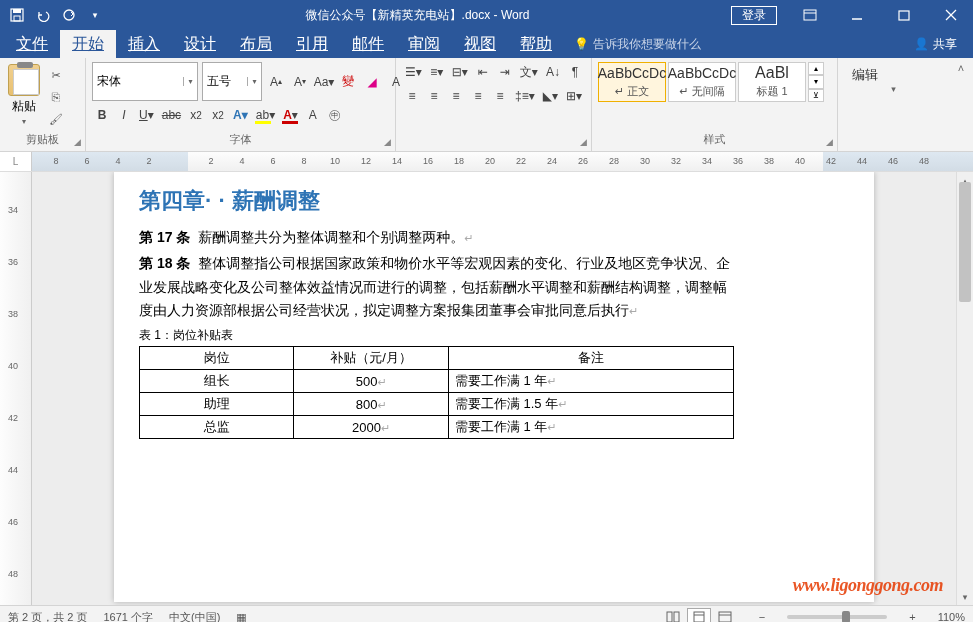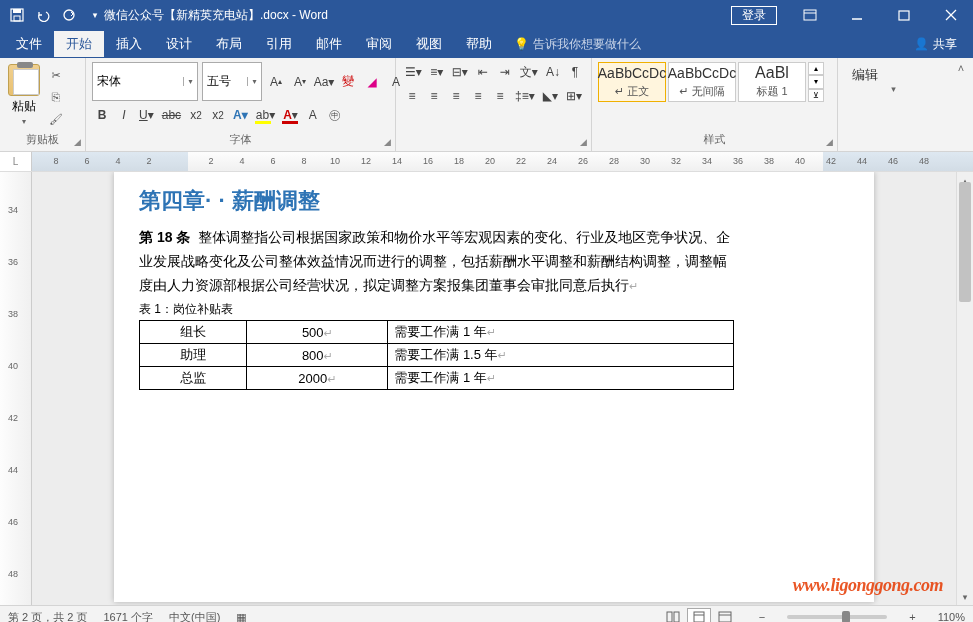--- a/index.html
+++ b/index.html
@@ -1,27 +1,27 @@
 <!DOCTYPE html>
 <html><head>
 <meta charset="utf-8">
 <style>
 * { margin: 0; padding: 0; box-sizing: border-box; font-family: "Microsoft YaHei", "SimSun", sans-serif; }
 body { background: #fff; width: 973px; height: 622px; overflow: hidden; position: relative; }
 
 .titlebar { height: 30px; background: #2b579a; display: flex; align-items: center; color: #fff; font-size: 12px; }
 .tb-left { display: flex; align-items: center; gap: 8px; padding-left: 8px; }
 .tb-icon { width: 18px; height: 18px; display: inline-flex; align-items: center; justify-content: center; cursor: pointer; }
-.tb-title { flex: 1; text-align: left; }
+.tb-title { flex: 1; text-align: center; }
 .tb-right { display: flex; align-items: center; gap: 2px; }
 .tb-btn { width: 45px; height: 30px; display: flex; align-items: center; justify-content: center; cursor: pointer; }
 .login-btn { border: 1px solid #fff; padding: 0 10px; font-size: 12px; margin-right: 8px; cursor:pointer; }
 
 .menubar { height: 28px; background: #2b579a; display: flex; align-items: center; padding-left: 4px; }
-.menu-item { color: #fff; font-size: 13px; padding: 4px 12px; cursor: pointer; }
+.menu-item { color: #fff; font-size: 16px; padding: 4px 12px; cursor: pointer; text-decoration: underline; }
 .menu-item.active { background: #f3f3f3; color: #2b579a; }
 .tell-me { display: flex; align-items: center; color: #cad5e8; font-size: 12px; margin-left: 10px; gap: 4px;}
 .share { margin-left: auto; color: #fff; font-size: 12px; padding-right: 16px; display:flex; align-items:center; gap:4px;}
 
 .ribbon { height: 94px; background: #f3f3f3; border-bottom: 1px solid #d4d4d4; display: flex; }
 .ribbon-group { border-right: 1px solid #d4d4d4; display: flex; flex-direction: column; padding: 4px 6px 0; position:relative; }
 .ribbon-group-label { text-align: center; font-size: 11px; color: #666; padding: 2px 0; position:absolute; bottom:2px; left:0; right:0;}
 .ribbon-group-body { display: flex; gap: 4px; flex:1;}
 .dlg-launcher { position:absolute; bottom:4px; right:4px; font-size:9px; color:#888; cursor:pointer;}
 
@@ -346,25 +346,33 @@
       <span class="vt" style="top: 324px;"></span>
       <span class="vt" style="top: 350px;">46</span>
       <span class="vt" style="top: 376px;"></span>
       <span class="vt" style="top: 402px;">48</span>
       <span class="vt" style="top: 428px;"></span>
     </div>
   <div class="page-wrap">
     <div class="page">
       <div class="chapter-title">第四章· · 薪酬调整</div>
       <div class="para">
+        <span class="art">第 17 条</span>&nbsp;&nbsp;<span>薪酬调整共分为整体调整和个别调整两种。</span><span class="pm">↵</span>
+      </div>
+      <div class="para">
         <span class="art">第 18 条</span>&nbsp;&nbsp;<span>整体调整指公司根据国家政策和物价水平等宏观因素的变化、行业及地区竞争状况、企业发展战略变化及公司整体效益情况而进行的调整，包括薪酬水平调整和薪酬结构调整，调整幅度由人力资源部根据公司经营状况，拟定调整方案报集团董事会审批同意后执行</span><span class="pm">↵</span>
       </div>
       <div class="table-caption">表 1：岗位补贴表</div>
       <table class="doc-table">
         <tbody>
+            <tr>
+          <th style="width:26%;">岗位</th>
+          <th style="width:26%;">补贴（元/月）</th>
+          <th>备注</th>
+        </tr>
         <tr>
               <td>组长</td>
               <td><span>500</span><span class="pm">↵</span></td>
               <td class="left"><span>需要工作满 1 年</span><span class="pm">↵</span></td>
             </tr>
         <tr>
               <td>助理</td>
               <td><span>800</span><span class="pm">↵</span></td>
               <td class="left"><span>需要工作满 1.5 年</span><span class="pm">↵</span></td>
             </tr>

